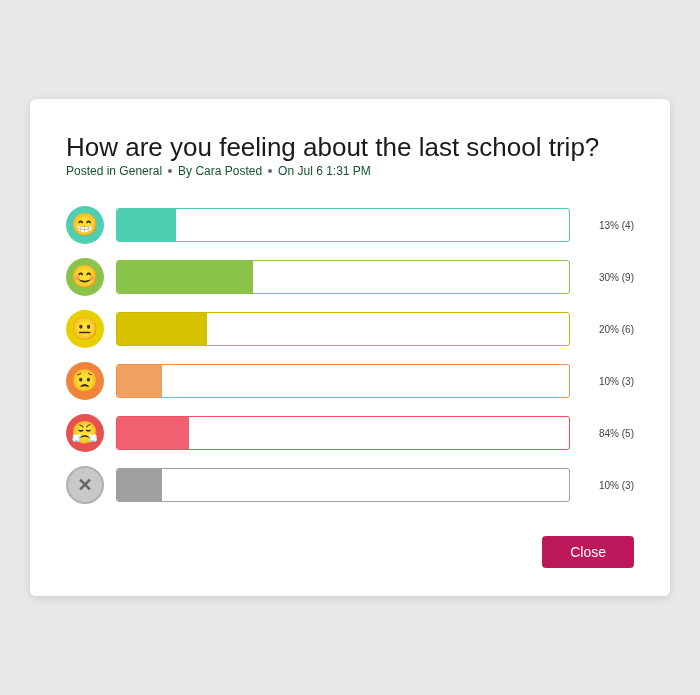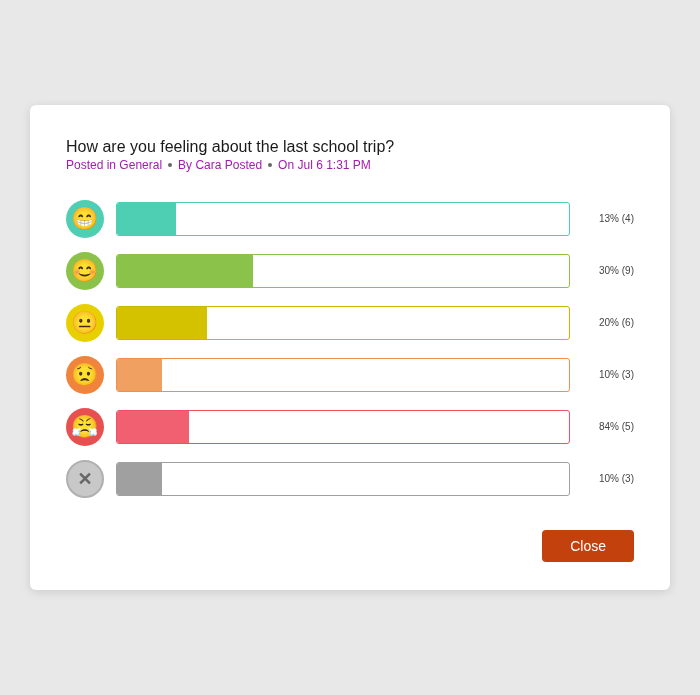--- a/index.html
+++ b/index.html
@@ -13,29 +13,29 @@
       font-family: 'Segoe UI', Arial, sans-serif;
     }
     .card {
       background: #ffffff;
       border-radius: 6px;
       padding: 32px 36px 28px 36px;
       width: 640px;
       box-shadow: 0 2px 10px rgba(0,0,0,0.12);
     }
     .title {
-      font-size: 16px;
+      font-size: 26px;
       font-weight: 400;
       color: #1a1a1a;
       margin-bottom: 0;
       line-height: 1.3;
     }
     .meta {
       font-size: 12px;
-      color: #a21caf;
+      color: #14532d;
       display: flex;
       align-items: center;
       gap: 6px;
       margin-bottom: 28px;
     }
     .meta-dot {
       width: 4px;
       height: 4px;
       border-radius: 50%;
       background: #666;
@@ -81,21 +81,21 @@
       width: 52px;
       text-align: right;
       flex-shrink: 0;
     }
     .footer {
       display: flex;
       justify-content: flex-end;
       margin-top: 32px;
     }
     .close-btn {
-      background: #c2410c;
+      background: #be185d;
       color: white;
       border: none;
       border-radius: 4px;
       padding: 8px 28px;
       font-size: 14px;
       cursor: pointer;
       font-family: 'Segoe UI', Arial, sans-serif;
     }
   </style>
 </head>

